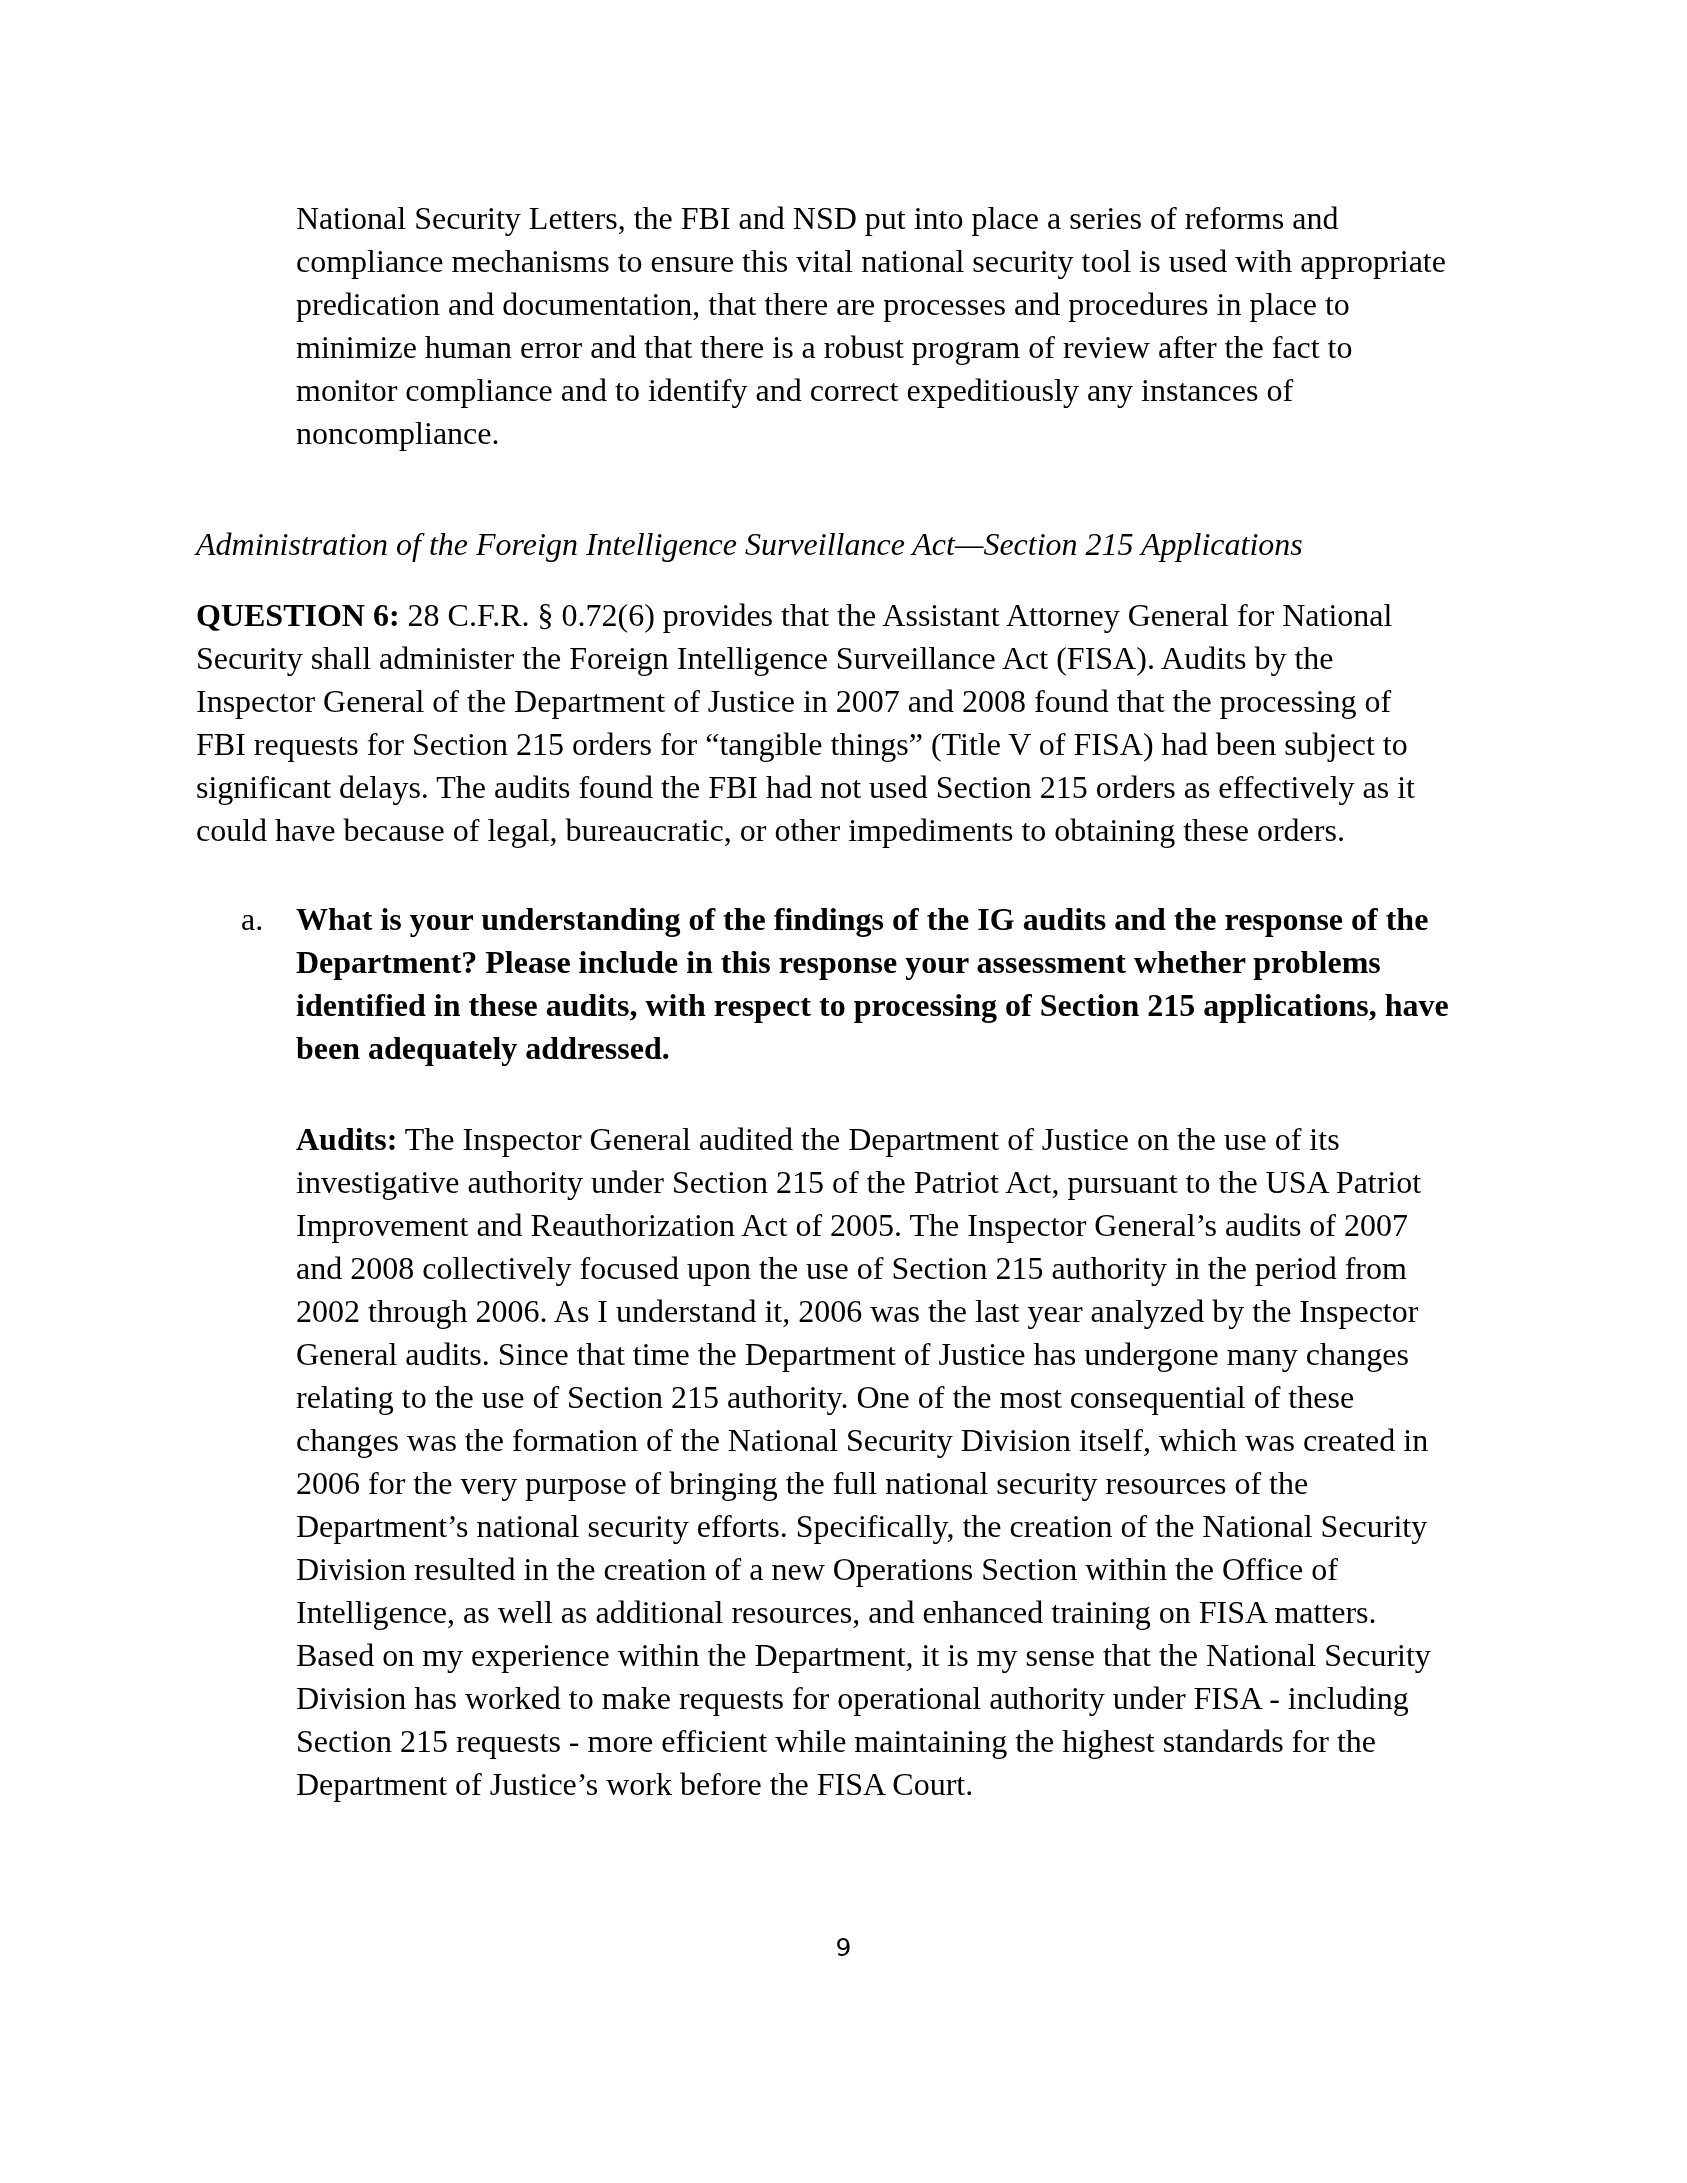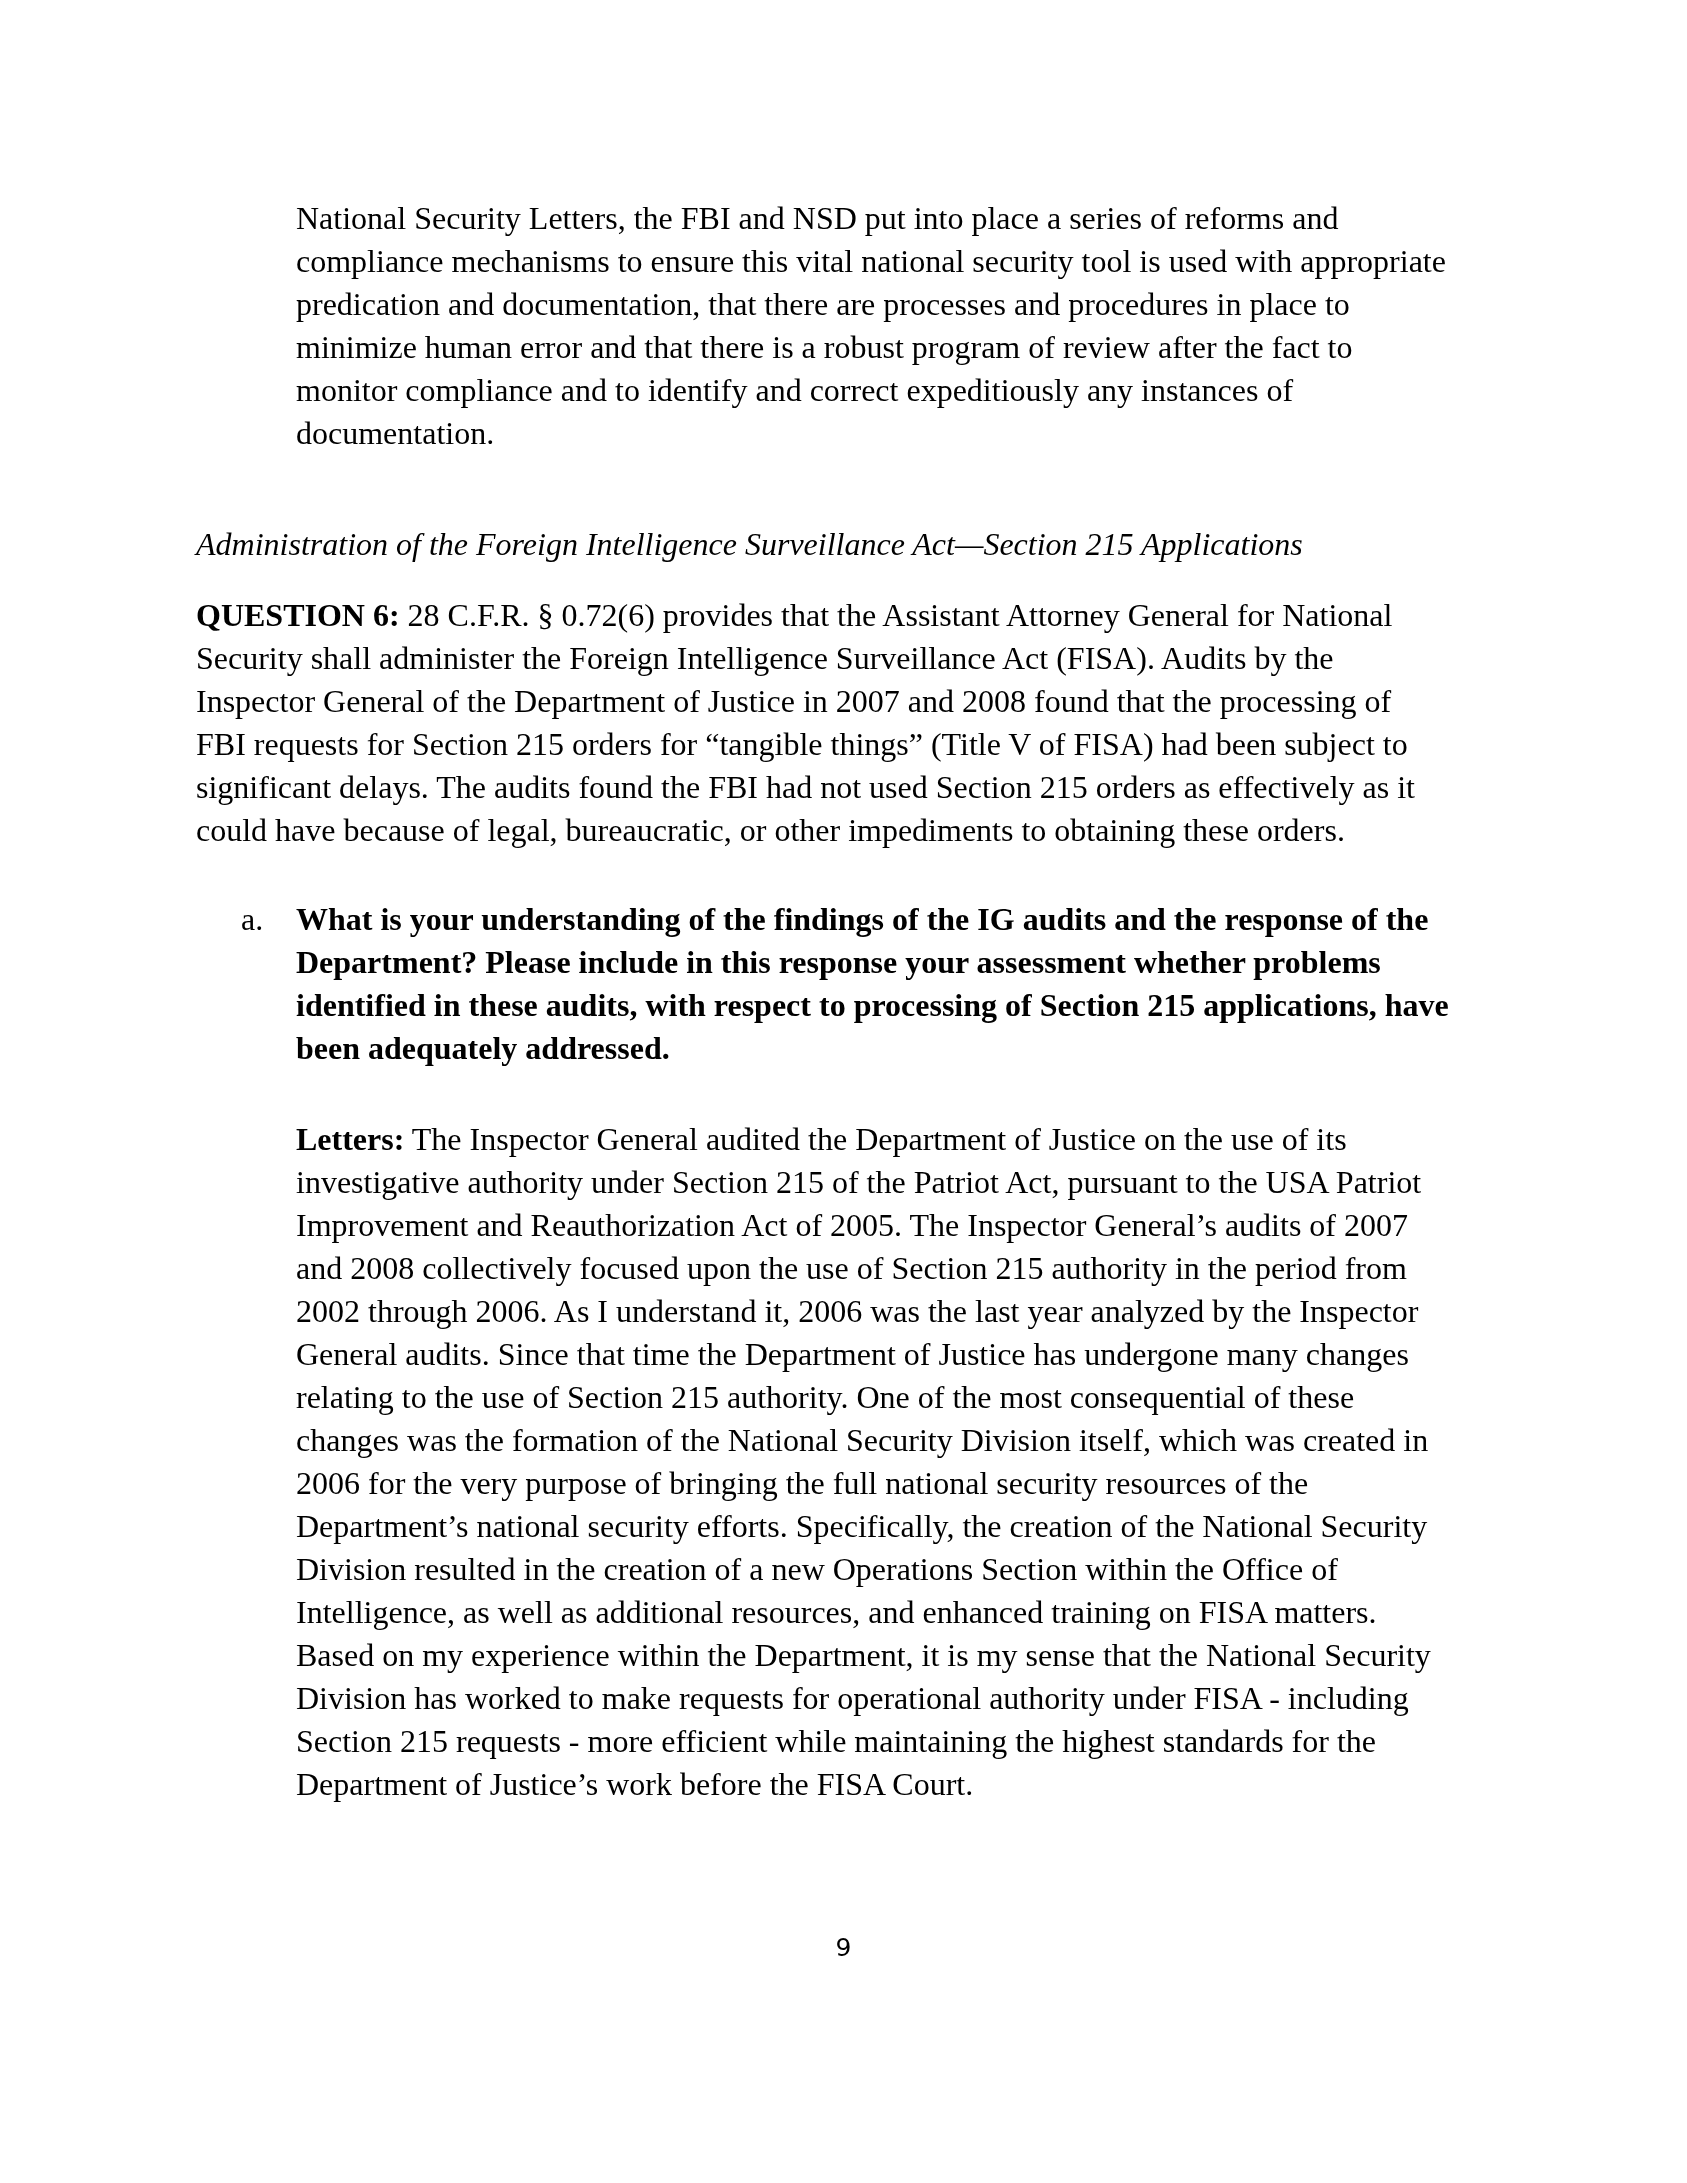--- a/index.html
+++ b/index.html
@@ -20,21 +20,21 @@
 <body>
 
 <div class="page">
 
   <div class="block indent" style="top: 197px;">
     <span class="line">National Security Letters, the FBI and NSD put into place a series of reforms and</span>
     <span class="line">compliance mechanisms to ensure this vital national security tool is used with appropriate</span>
     <span class="line">predication and documentation, that there are processes and procedures in place to</span>
     <span class="line">minimize human error and that there is a robust program of review after the fact to</span>
     <span class="line">monitor compliance and to identify and correct expeditiously any instances of</span>
-    <span class="line">documentation.</span>
+    <span class="line">noncompliance.</span>
   </div>
 
   <div class="block flush heading" style="top: 523px;">
     <span class="line">Administration of the Foreign Intelligence Surveillance Act—Section 215 Applications</span>
   </div>
 
   <div class="block flush" style="top: 594px;">
     <span class="line"><span class="bold">QUESTION 6:</span><span> 28 C.F.R. § 0.72(6) provides that the Assistant Attorney General for National</span></span>
     <span class="line">Security shall administer the Foreign Intelligence Surveillance Act (FISA).  Audits by the</span>
     <span class="line">Inspector General of the Department of Justice in 2007 and 2008 found that the processing of</span>
@@ -47,21 +47,21 @@
     <span class="item-marker line">a.</span>
     <div style="position:absolute; left: 296px; top: 0; font-weight: bold;">
       <span class="line">What is your understanding of the findings of the IG audits and the response of the</span>
       <span class="line">Department?  Please include in this response your assessment whether problems</span>
       <span class="line">identified in these audits, with respect to processing of Section 215 applications, have</span>
       <span class="line">been adequately addressed.</span>
     </div>
   </div>
 
   <div class="block indent" style="top: 1118px;">
-    <span class="line"><span class="bold">Letters:</span><span> The Inspector General audited the Department of Justice on the use of its</span></span>
+    <span class="line"><span class="bold">Audits:</span><span> The Inspector General audited the Department of Justice on the use of its</span></span>
     <span class="line">investigative authority under Section 215 of the Patriot Act, pursuant to the USA Patriot</span>
     <span class="line">Improvement and Reauthorization Act of 2005.  The Inspector General’s audits of 2007</span>
     <span class="line">and 2008 collectively focused upon the use of Section 215 authority in the period from</span>
     <span class="line">2002 through 2006.  As I understand it, 2006 was the last year analyzed by the Inspector</span>
     <span class="line">General audits.  Since that time the Department of Justice has undergone many changes</span>
     <span class="line">relating to the use of Section 215 authority.  One of the most consequential of these</span>
     <span class="line">changes was the formation of the National Security Division itself, which was created in</span>
     <span class="line">2006 for the very purpose of bringing the full national security resources of the</span>
     <span class="line">Department’s national security efforts.  Specifically, the creation of the National Security</span>
     <span class="line">Division resulted in the creation of a new Operations Section within the Office of</span>

